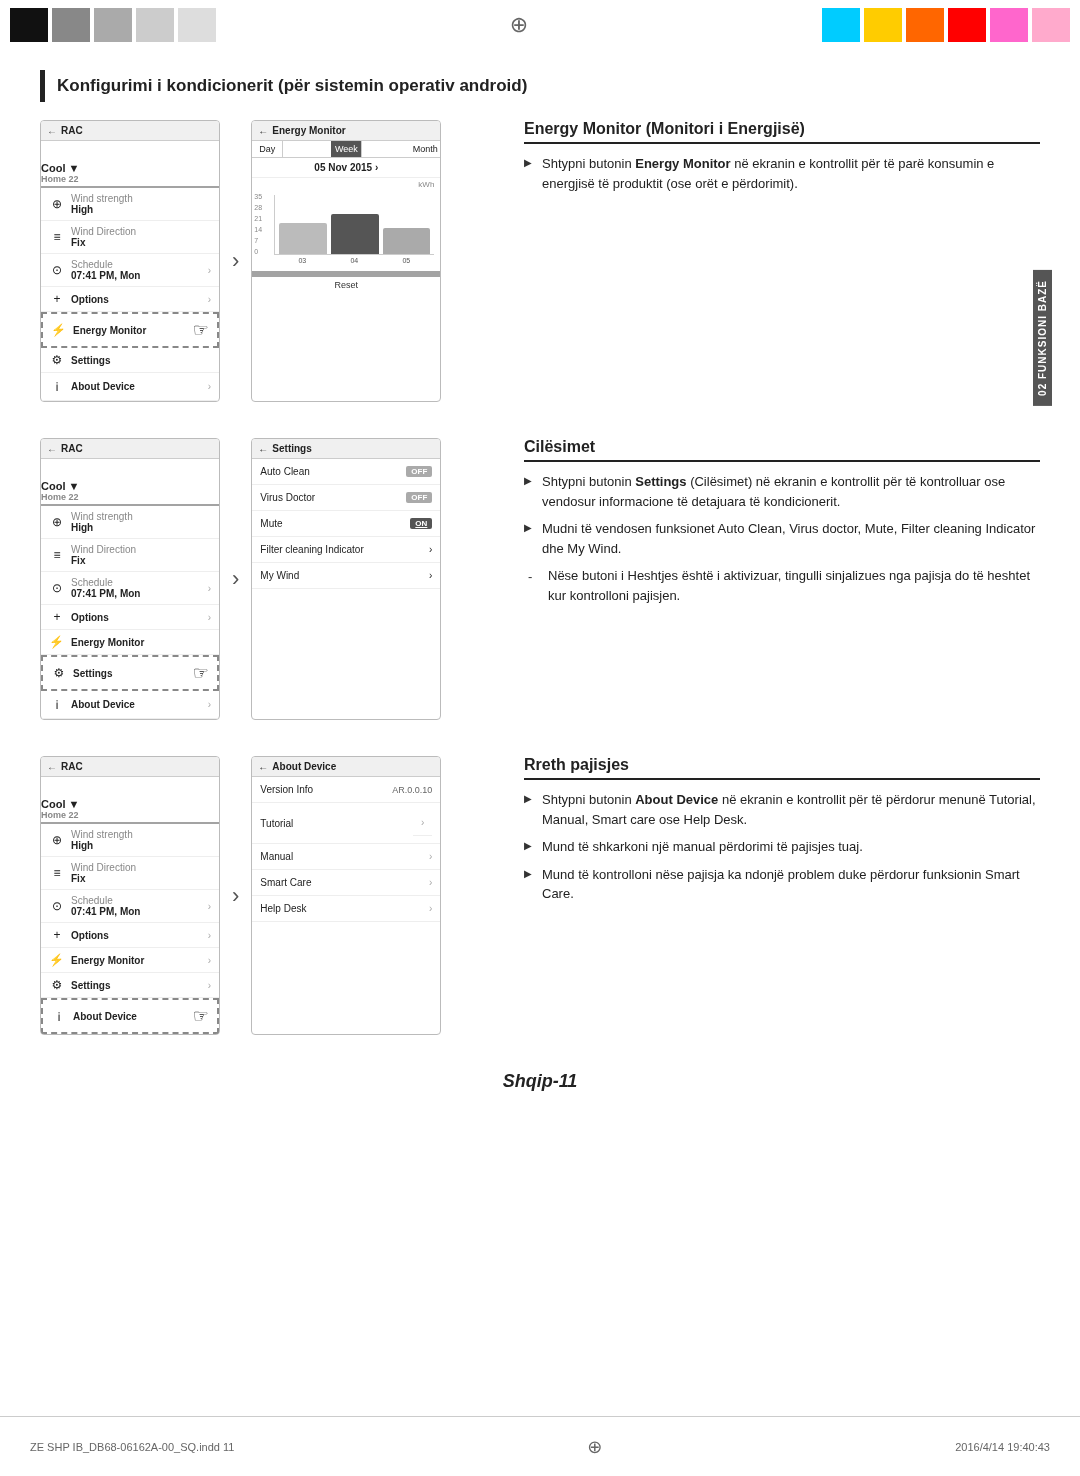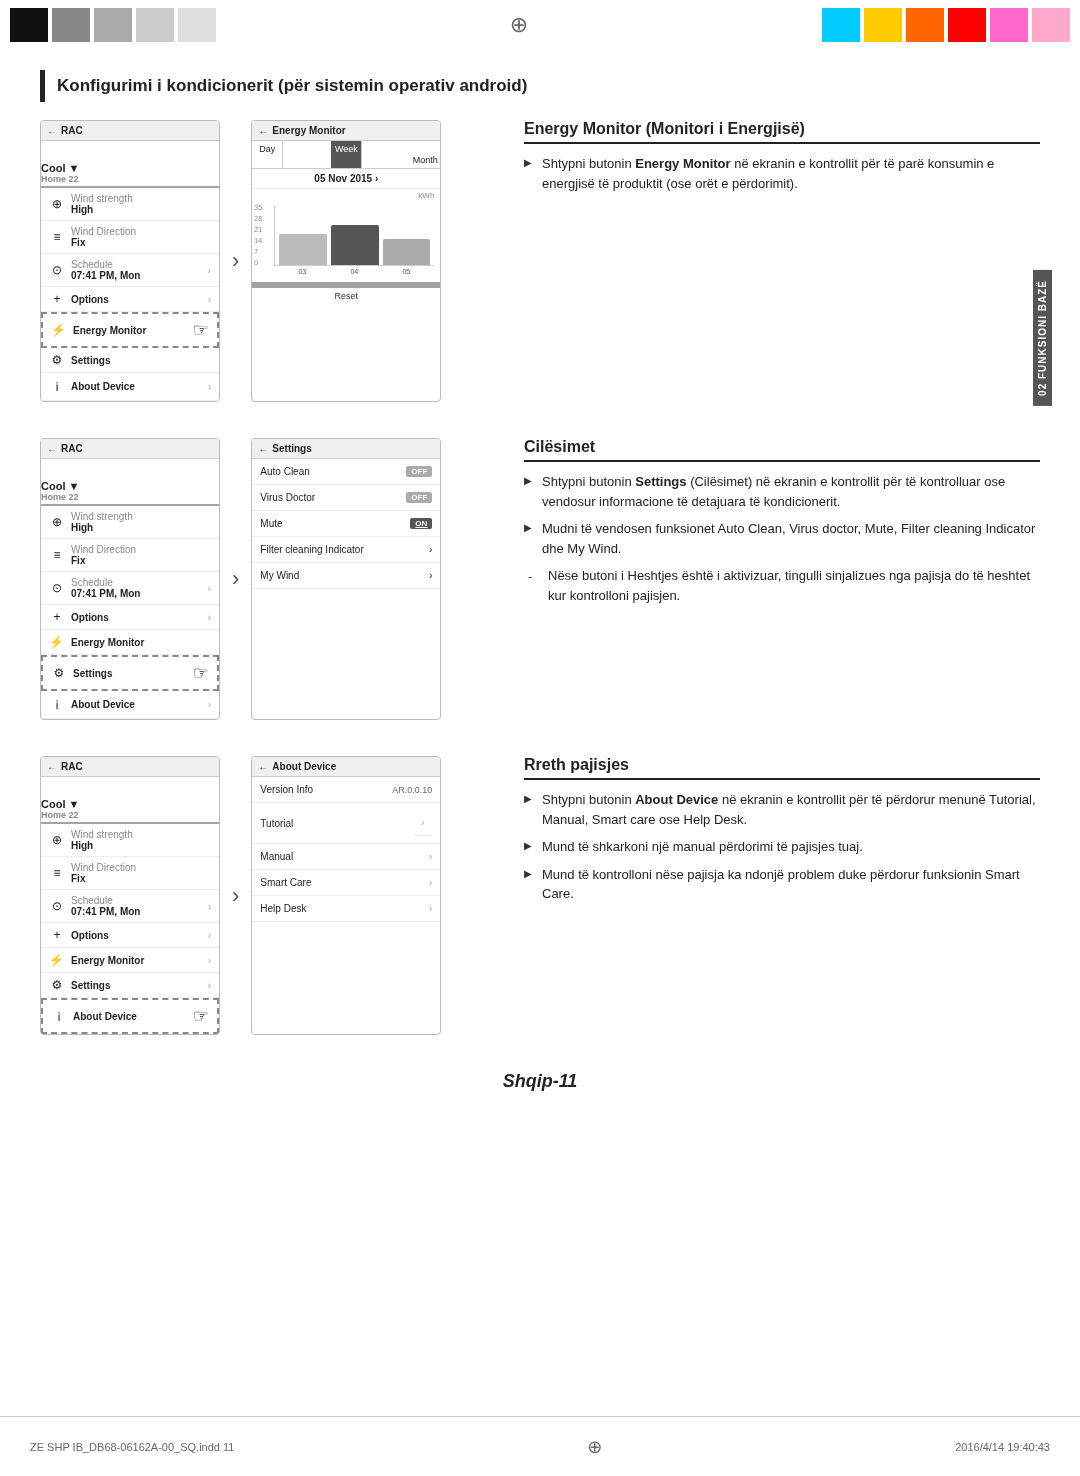--- a/index.html
+++ b/index.html
@@ -194,21 +194,21 @@
     }
 
     .energy-tab {
       flex: 1;
       text-align: center;
       padding: 3px 0;
       font-size: 9px;
       border-right: 1px solid #ccc;
       cursor: pointer;
     }
-    .energy-tab:last-child { border-right: none; margin-top: 11px; }
+    .energy-tab:last-child { border-right: none; }
     .energy-tab.active { background: #555; color: #fff; }
 
     .energy-date {
       text-align: center;
       padding: 4px;
       font-size: 10px;
       font-weight: bold;
       border-bottom: 1px solid #eee;
     }
 

